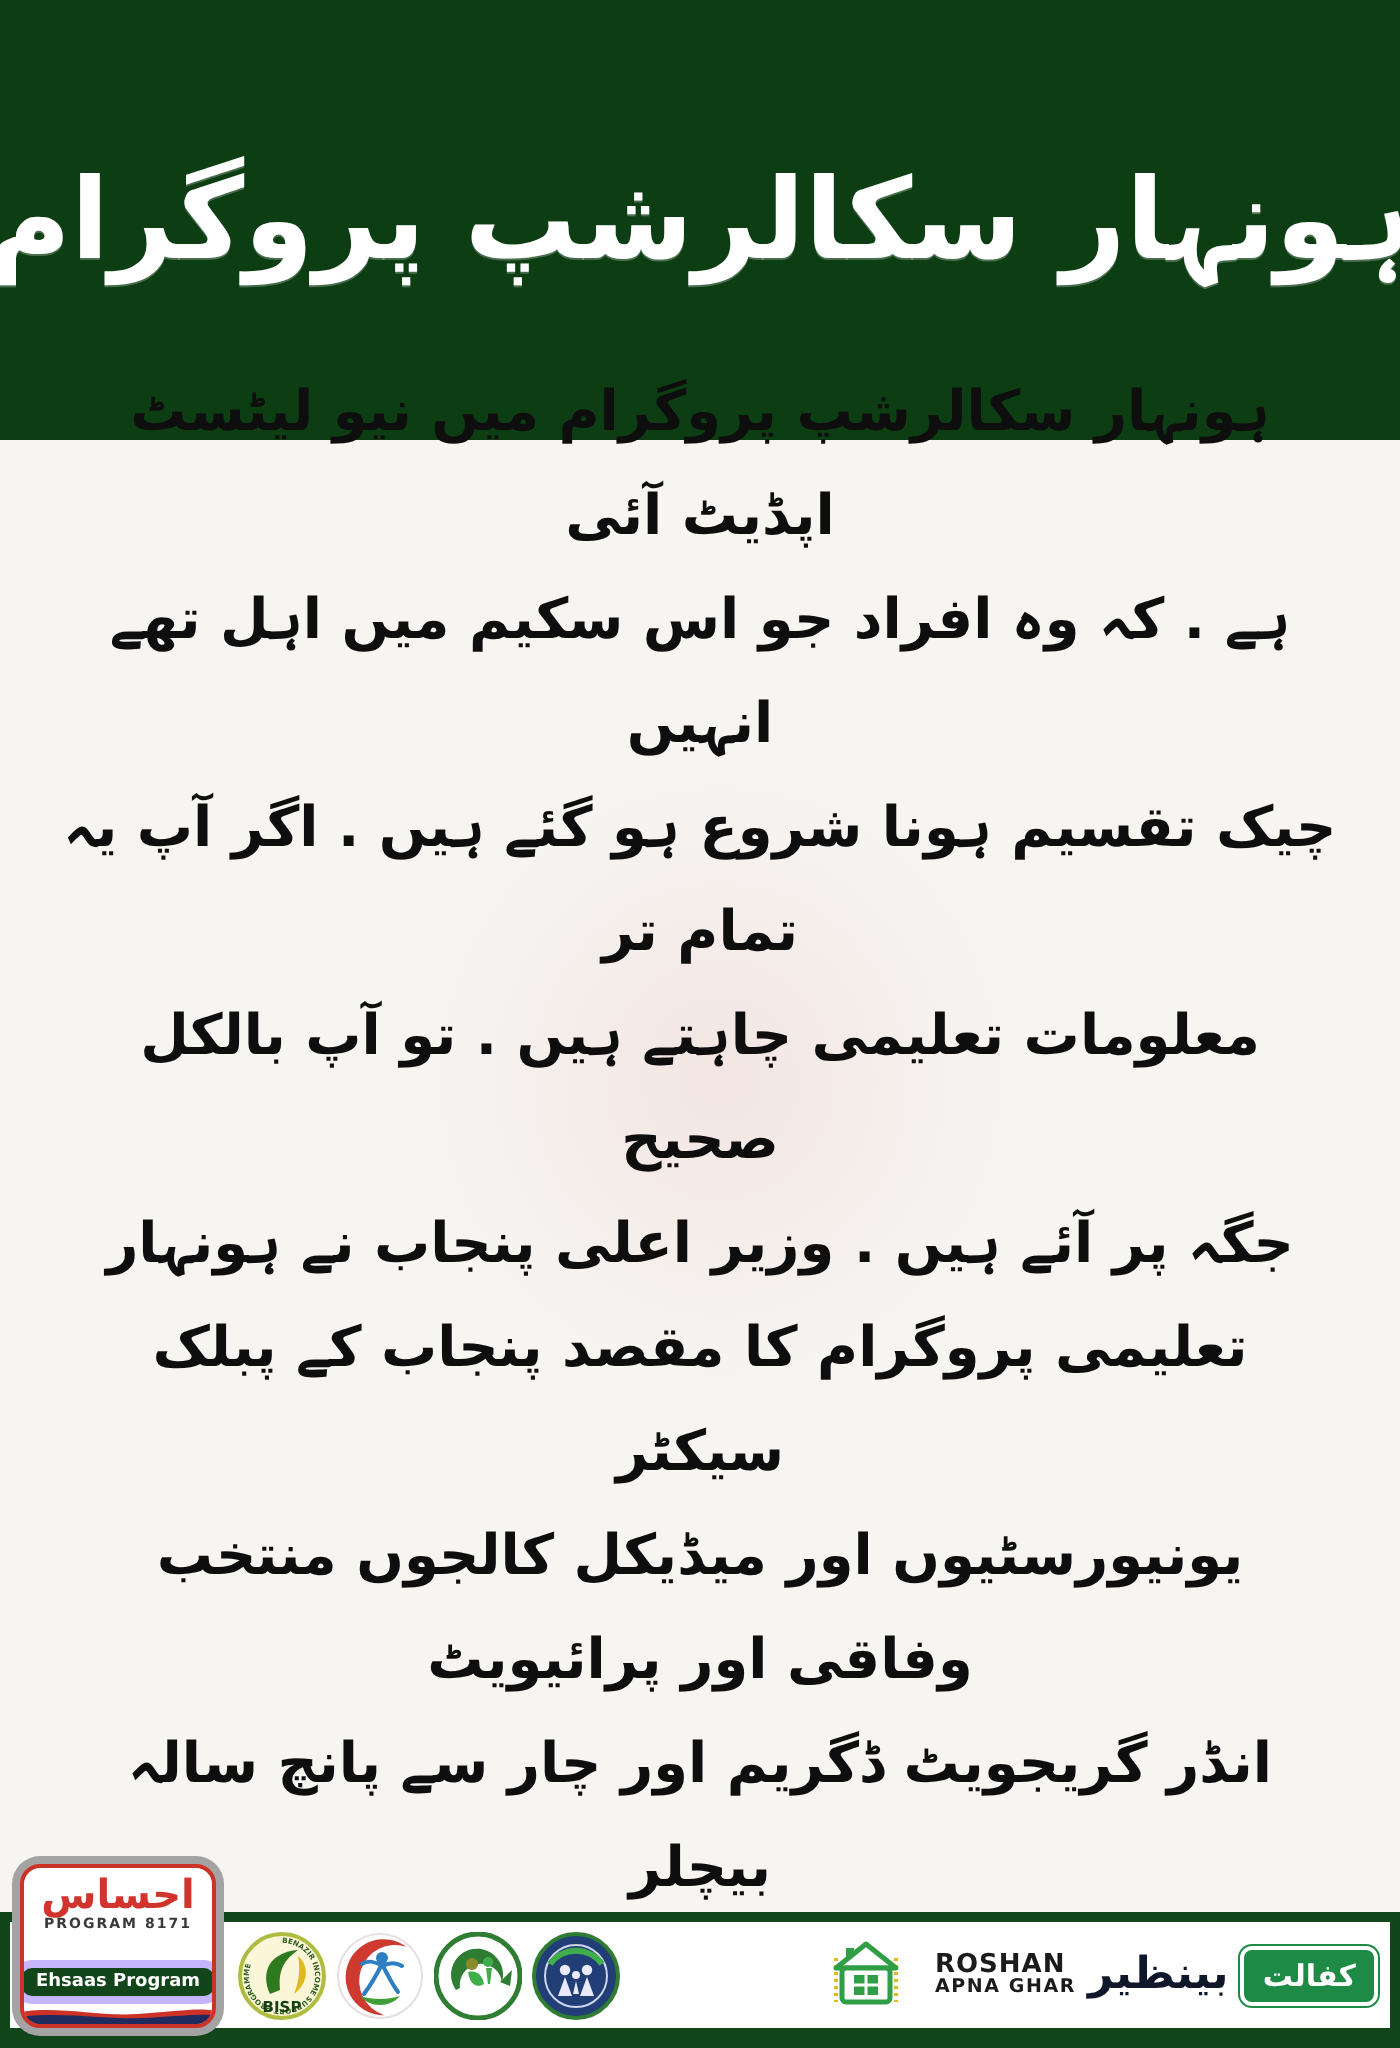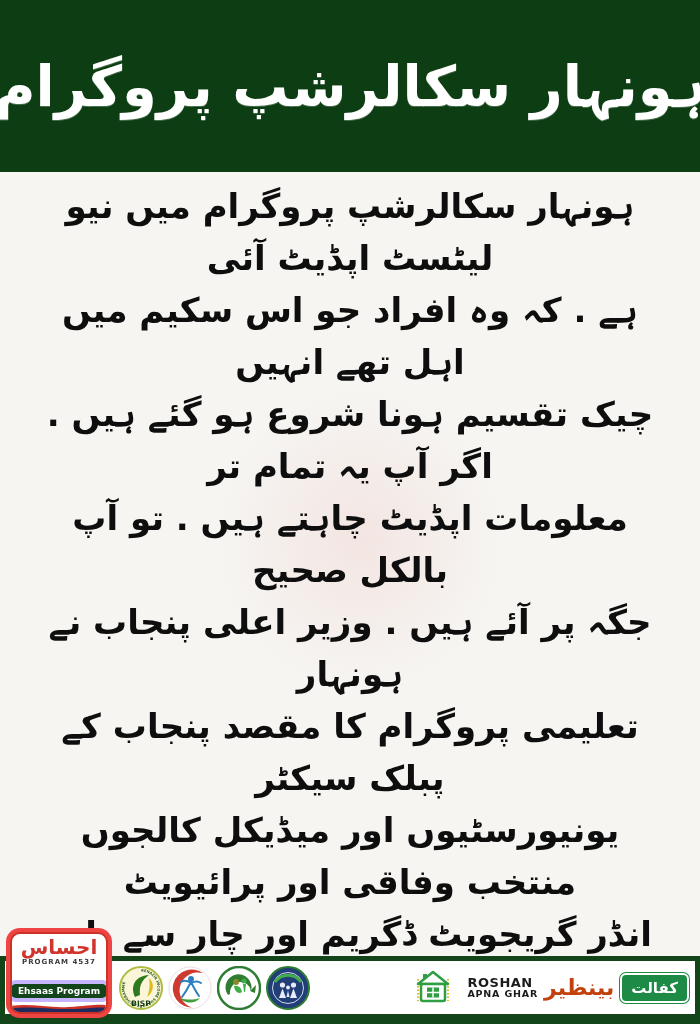--- a/index.html
+++ b/index.html
@@ -6,42 +6,42 @@
   .page {
     position: relative;
     width: 700px; height: 1024px;
     overflow: hidden;
     background: #f6f5f2;
     font-family: "DejaVu Sans", sans-serif;
   }
 
   
   .header {
-    position: absolute; top: 0; left: 0; right: 0; height: 172px;
+    position: absolute; top: 0; left: 0; right: 0; height: 220px;
     background: #0d3e13;
     display: flex; align-items: center; justify-content: center;
   }
   .header h1 {
     margin: 0; padding: 0 10px;
     color: #ffffff;
     font-size: 56px; font-weight: bold;
     direction: rtl; white-space: nowrap;
     letter-spacing: 1px;
     text-shadow: 0 1px 0 rgba(255,255,255,0.25);
   }
 
   
   .body-text {
     position: absolute; top: 180px; left: 0; right: 0;
     padding: 0 30px;
     direction: rtl; text-align: center;
   }
   .body-text p {
     margin: 0;
-    font-size: 34px; line-height: 52px;
+    font-size: 28px; line-height: 52px;
     font-weight: 700; color: #0e0e0e;
   }
   .watermark {
     position: absolute; top: 330px; left: 160px;
     width: 400px; height: 420px;
     background: radial-gradient(closest-side, rgba(214,90,84,0.10), rgba(214,90,84,0) 72%);
     border-radius: 60px;
     pointer-events: none;
   }
 
@@ -58,21 +58,21 @@
     gap: 5px;
     padding: 2px 6px 2px 114px;
   }
   .logo-row { display: flex; align-items: center; gap: 5px; }
   .right-group { display: flex; align-items: center; gap: 6px; margin-left: auto; }
 
   
   .ehsaas {
     position: absolute; left: 6px; top: 928px;
     width: 106px; height: 90px;
-    background: #ef4444; border-radius: 14px;
+    background: #a3a3a3; border-radius: 14px;
     padding: 4px; box-sizing: border-box;
     z-index: 3;
   }
   .ehsaas-inner {
     background: #ffffff; border: 2px solid #cd3227; border-radius: 10px;
     height: 100%; box-sizing: border-box;
     display: flex; flex-direction: column; align-items: center;
     overflow: hidden;
   }
   .ehsaas-urdu {
@@ -106,40 +106,40 @@
   }
   .badge-green {
     background: #1d8a46; color: #ffffff;
     font-size: 15px; font-weight: bold;
     border-radius: 6px; padding: 4px 9px;
     border: 2px solid #ffffff;
     box-shadow: 0 0 0 1px #1d8a46;
     direction: rtl; white-space: nowrap;
   }
   .benazir-red {
-    color: #c2410c; font-size: 22px; font-weight: bold;
+    color: #0f172a; font-size: 22px; font-weight: bold;
     direction: rtl; white-space: nowrap;
   }
 </style>
 </head>
 <body>
 
 <div class="page">
 
   <header class="header">
     <h1>ہونہار سکالرشپ پروگرام</h1>
   </header>
 
   <div class="watermark"></div>
 
   <main class="body-text">
     <p>ہونہار سکالرشپ پروگرام میں نیو لیٹسٹ اپڈیٹ آئی</p>
     <p>ہے . کہ وہ افراد جو اس سکیم میں اہل تھے انہیں</p>
     <p>چیک تقسیم ہونا شروع ہو گئے ہیں . اگر آپ یہ تمام تر</p>
-    <p>معلومات اپڈیٹ چاہتے ہیں . تو آپ بالکل صحیح</p>
+    <p>معلومات تعلیمی چاہتے ہیں . تو آپ بالکل صحیح</p>
     <p>جگہ پر آئے ہیں . وزیر اعلی پنجاب نے ہونہار</p>
     <p>تعلیمی پروگرام کا مقصد پنجاب کے پبلک سیکٹر</p>
     <p>یونیورسٹیوں اور میڈیکل کالجوں منتخب وفاقی اور پرائیویٹ</p>
     <p>انڈر گریجویٹ ڈگریم اور چار سے پانچ سالہ بیچلر</p>
     <p>پروگرامز کے حصول کے لیے ان طلباء کو وظائف</p>
 
   </main>
 
   <footer class="footer-strip">
 
@@ -211,21 +211,21 @@
       <span class="benazir-red">بینظیر</span>
 
       <span class="badge-green">کفالت</span>
 
     </div>
   </footer>
 
   <div class="ehsaas">
     <div class="ehsaas-inner">
       <div class="ehsaas-urdu">احساس</div>
-      <div class="ehsaas-program">PROGRAM 4537</div>
+      <div class="ehsaas-program">PROGRAM 8171</div>
       <div class="ehsaas-pill">Ehsaas Program</div>
       <svg class="ehsaas-wave" viewBox="0 0 100 16" preserveAspectRatio="none">
         <path d="M0 6 C20 2 40 10 60 8 C80 6 92 3 100 5 L100 16 L0 16 Z" fill="#cd3227"></path>
         <path d="M0 10 C22 6 45 13 68 11 C84 9.5 94 8 100 9 L100 16 L0 16 Z" fill="#1f2a5e"></path>
       </svg>
     </div>
   </div>
 
 </div>
 

